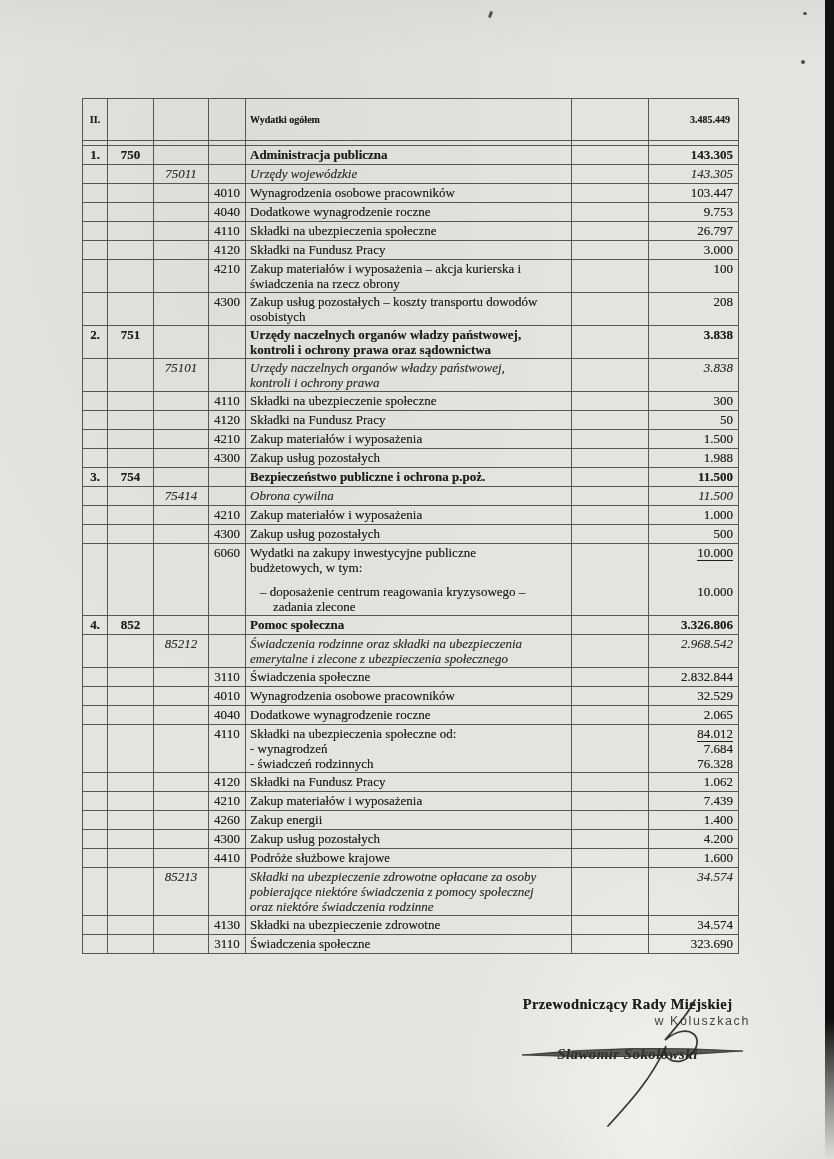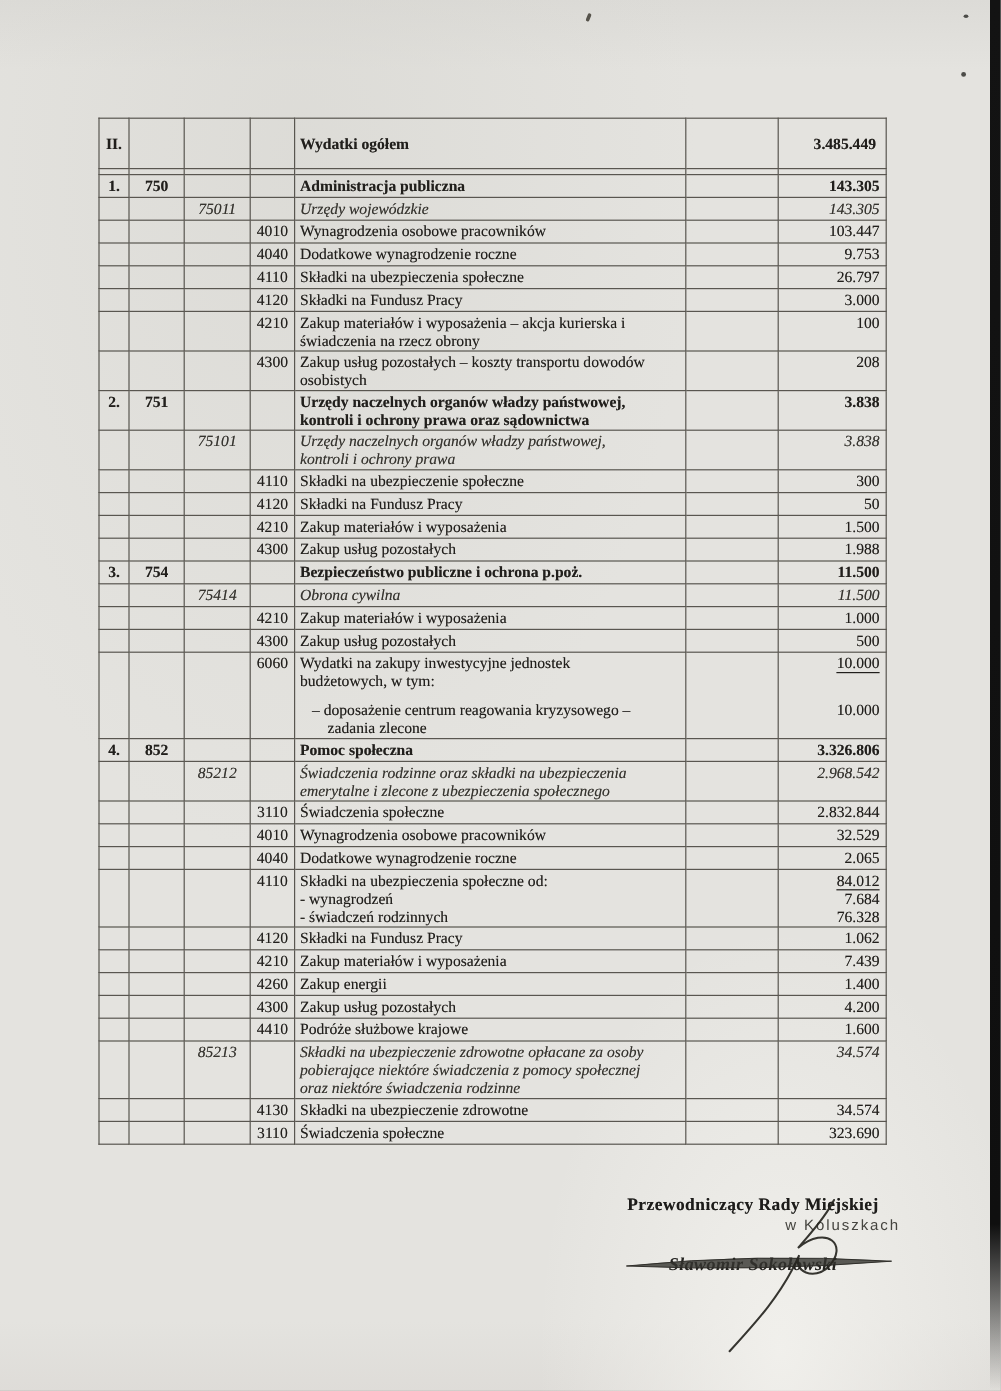--- a/index.html
+++ b/index.html
@@ -23,21 +23,21 @@
   td{border:1px solid #595650;padding:1px 4px;vertical-align:top;font-size:13px;color:#211f1c;
      text-shadow:0 0 .5px rgba(33,31,28,.55);}
   .c-lp,.c-dzial,.c-rozdzial,.c-paragraf{text-align:center;padding:1px 2px;}
   .c-amt{text-align:right;padding-right:5px;margin-top:48px;}
   .dline{line-height:15px;white-space:nowrap;}
   .aline{line-height:15px;}
   .ind1{padding-left:10px;}
   .ind2{padding-left:23px;}
   .gapline{margin-top:9px;}
   .ul{border-bottom:1px solid #211f1c;}
-  .hdr td{height:42px;vertical-align:middle;font-weight:700;font-size:13px;}
+  .hdr td{height:42px;vertical-align:middle;font-weight:700;font-size:10px;}
   .hdr .c-amt{padding-right:8px;}
   .gaprow td{height:5px;padding:0;}
   tr.bold td{font-weight:700;}
   tr.italic .c-rozdzial,tr.italic .c-desc,tr.italic .c-amt{font-style:italic;color:#36342f;}
   
   .sig{position:absolute;left:505px;top:996px;width:245px;text-align:center;}
   .sig-title{font-weight:700;font-size:14.5px;letter-spacing:.4px;white-space:nowrap;color:#1d1c1a;
      text-shadow:0 0 .5px rgba(29,28,26,.6);}
   .sig-sub{font-family:"Liberation Sans",sans-serif;font-size:12.5px;letter-spacing:1.6px;color:#45443f;margin-top:1px;text-align:right;}
   .sig-name{margin-top:18px;font-weight:700;font-style:italic;font-size:15px;letter-spacing:.4px;white-space:nowrap;color:#23221f;}
@@ -318,21 +318,21 @@
           <td class="c-amt">
             <div class="aline"><span>500</span></div>
           </td>
         </tr>
         <tr>
           <td class="c-lp"></td>
           <td class="c-dzial"></td>
           <td class="c-rozdzial"></td>
           <td class="c-paragraf">6060</td>
           <td class="c-desc">
-            <div class="dline">Wydatki na zakupy inwestycyjne jednostek</div>
+            <div class="dline">Wydatki na zakupy inwestycyjne publiczne</div>
             <div class="dline">budżetowych, w tym:</div>
             <div class="dline ind1 gapline">– doposażenie centrum reagowania kryzysowego –</div>
             <div class="dline ind2">zadania zlecone</div>
           </td>
           <td class="c-empty"></td>
           <td class="c-amt">
             <div class="aline"><span class="ul">10.000</span></div>
             <div class="aline"><span>&nbsp;</span></div>
             <div class="aline gapline"><span>10.000</span></div>
             <div class="aline"><span>&nbsp;</span></div>

